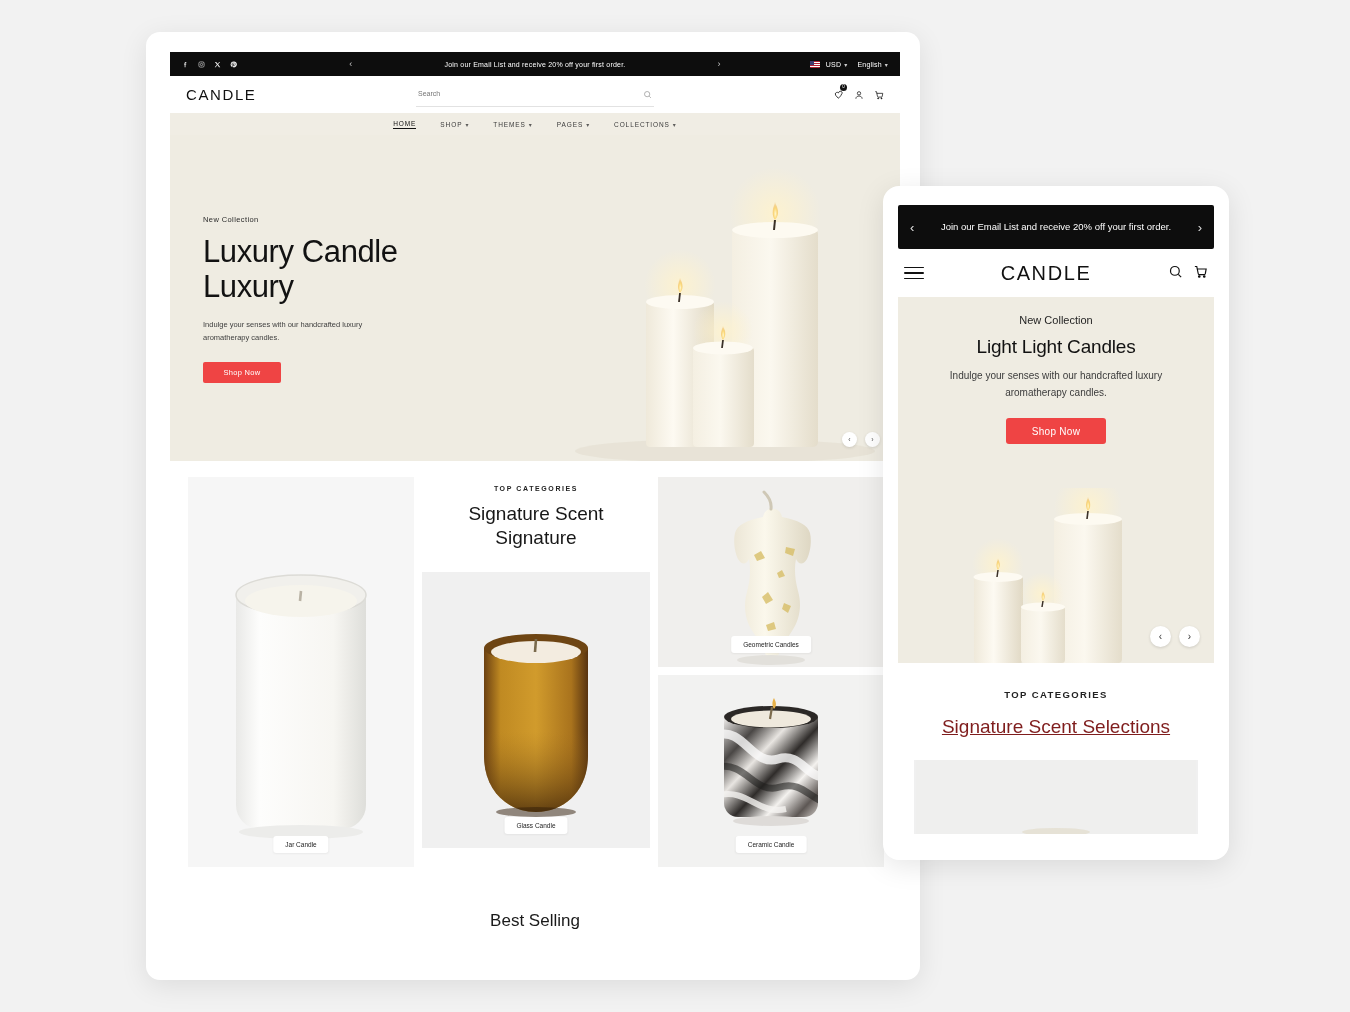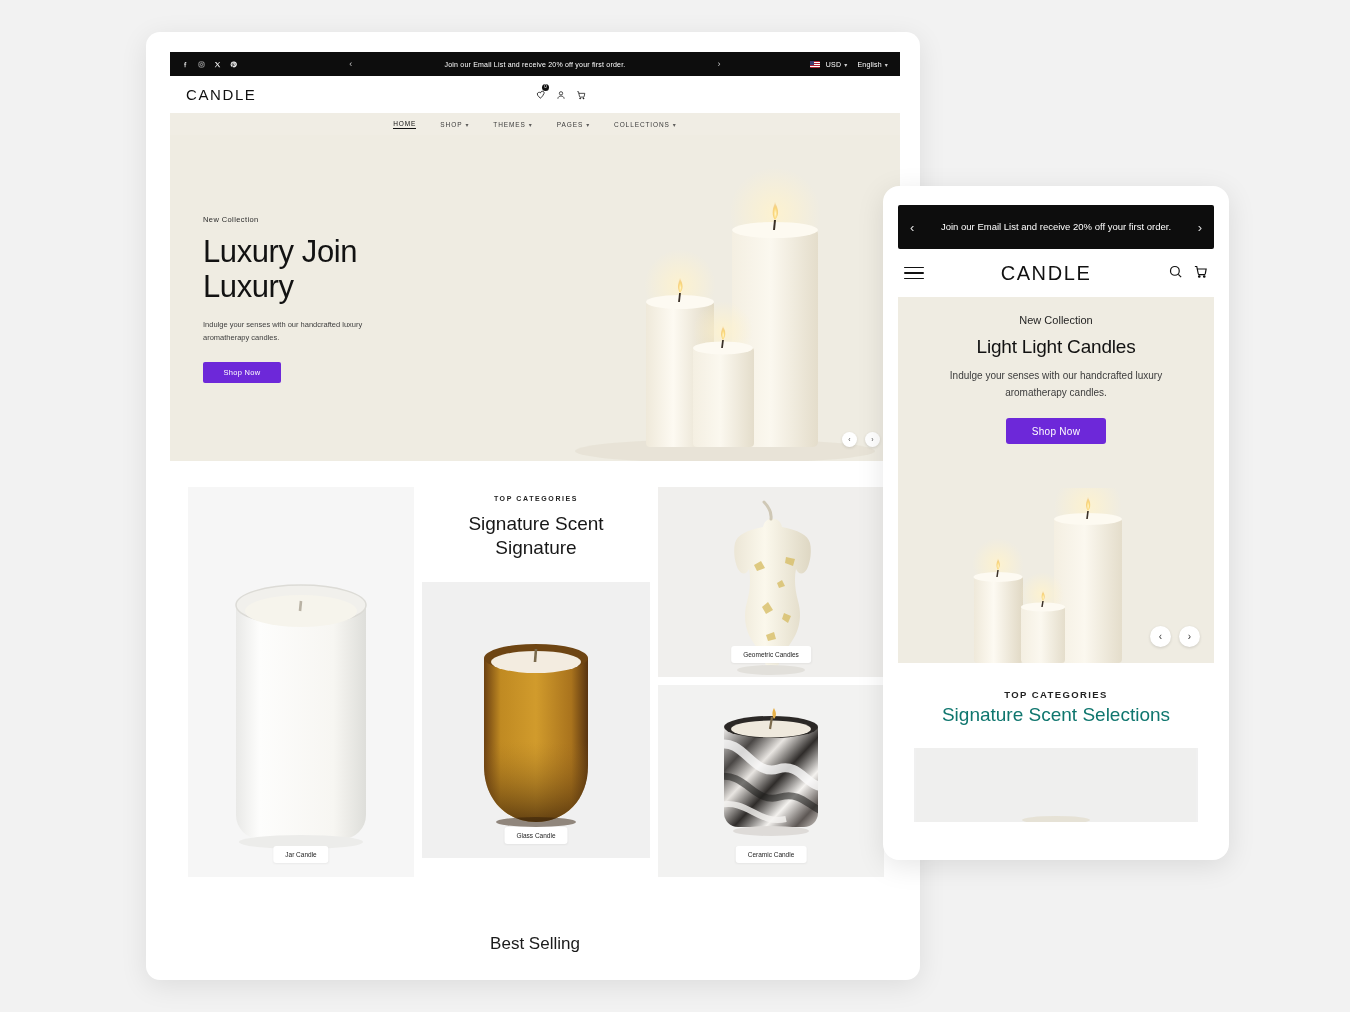--- a/index.html
+++ b/index.html
@@ -79,49 +79,49 @@
   
   .d-hero {
     position: relative; height: 326px; background: #efece2; overflow: hidden;
   }
   .d-hero-copy { position: absolute; left: 33px; top: 80px; width: 260px; }
   .eyebrow { font-size: 7.5px; letter-spacing: .4px; color: #2b2b2b; margin-bottom: 10px; }
   .d-title { font-size: 31px; line-height: 1.13; color: #121212; font-weight: 400; letter-spacing: -0.4px; }
   .d-sub { font-size: 7.5px; line-height: 1.75; color: #3e3e3e; margin-top: 14px; width: 200px; }
   .btn-dark {
     display: inline-flex; align-items: center; justify-content: center;
-    background: #6d28d9; color: #fff; border: 0; cursor: pointer;
+    background: #ef4444; color: #fff; border: 0; cursor: pointer;
     font-size: 7.5px; letter-spacing: .3px;
   }
   .d-cta { margin-top: 18px; width: 78px; height: 21px; border-radius: 2px; }
 
   .d-hero-img { position: absolute; right: 10px; bottom: 0; width: 330px; height: 300px; }
   .d-hero-arrows { position: absolute; right: 20px; bottom: 14px; display: flex; gap: 8px; }
   .carrow {
     width: 15px; height: 15px; border-radius: 50%; background: #fff;
     display: flex; align-items: center; justify-content: center;
     font-size: 7px; color: #555; cursor: pointer; box-shadow: 0 1px 3px rgba(0,0,0,.12);
   }
 
   
-  .d-cats { display: flex; gap: 8px; padding: 26px 18px 0 18px; height: 420px; }
+  .d-cats { display: flex; gap: 8px; padding: 16px 18px 0 18px; height: 420px; }
   .cat-col { display: flex; flex-direction: column; gap: 8px; }
   .cat-tile { position: relative; background: #f0f0f0; overflow: hidden; }
   .cat-tile.white { background: #f7f7f7; }
   .cat-label {
     position: absolute; left: 50%; transform: translateX(-50%); bottom: 14px;
     background: #fff; color: #1b1b1b; font-size: 6.5px; padding: 5px 12px;
     border-radius: 3px; white-space: nowrap; cursor: pointer;
     box-shadow: 0 1px 2px rgba(0,0,0,.05);
   }
   .cat-head { text-align: center; padding: 8px 6px 14px 6px; }
   .cat-eyebrow { font-size: 7px; letter-spacing: 1.6px; color: #222; font-weight: 700; }
   .cat-title { font-size: 19px; line-height: 1.25; color: #171717; margin-top: 10px; font-weight: 400; }
 
-  .d-bestselling { text-align: center; font-size: 17px; color: #1a1a1a; margin-top: 53px; }
+  .d-bestselling { text-align: center; font-size: 17px; color: #1a1a1a; margin-top: 30px; }
 
   
   .mobile-card {
     position: absolute; left: 883px; top: 186px;
     width: 346px; height: 674px;
     background: #fff; border-radius: 16px;
     box-shadow: 0 6px 28px rgba(0,0,0,0.10);
     overflow: hidden;
   }
   .m-inner { position: absolute; left: 15px; top: 19px; width: 316px; height: 640px; overflow: hidden; }
@@ -145,21 +145,21 @@
   .m-cta { display: block; margin: 17px auto 0 auto; width: 100px; height: 26px; border-radius: 3px; font-size: 10px; }
   .m-hero-img { position: absolute; left: 50%; transform: translateX(-50%); bottom: 0; width: 240px; height: 175px; }
   .m-arrows { position: absolute; right: 14px; bottom: 16px; display: flex; gap: 8px; }
   .m-carrow {
     width: 21px; height: 21px; border-radius: 50%; background: #fff;
     display: flex; align-items: center; justify-content: center; font-size: 10px;
     color: #333; cursor: pointer; box-shadow: 0 1px 3px rgba(0,0,0,.14);
   }
   .m-cats { padding: 26px 6px 0 6px; text-align: center; }
   .m-cat-eyebrow { font-size: 9.5px; letter-spacing: 1.4px; font-weight: 700; color: #222; }
-  .m-cat-title { font-size: 19px; color: #0f766e; margin-top: 4px; font-weight: 400; }
+  .m-cat-title { font-size: 19px; color: #7f1d1d; margin-top: 16px; font-weight: 400; text-decoration: underline; }
   .m-cat-tile { margin: 22px 10px 0 10px; height: 74px; background: #f0f0f0; position: relative; overflow: hidden; }
 </style>
 </head>
 <body>
 
 <div class="stage">
 
   <div class="desktop-card">
     <div class="d-inner">
 
@@ -201,20 +201,31 @@
           </span>
           <span class="sel">
             <span>English</span>
             <span class="chev">▾</span>
           </span>
         </div>
       </div>
 
       <div class="d-header">
         <div class="d-logo">CANDLE</div>
+        <div class="d-search">
+          <div class="d-search-box">
+            <input placeholder="Search" style="">
+            <span>
+              <svg width="9" height="9" viewBox="0 0 24 24" fill="none" stroke="#999" stroke-width="2">
+                  <circle cx="11" cy="11" r="7"></circle>
+                  <line x1="16.5" y1="16.5" x2="21" y2="21"></line>
+                </svg>
+            </span>
+          </div>
+        </div>
         <div class="d-icons">
           <span class="ic">
             <svg width="11" height="11" viewBox="0 0 24 24" fill="none" stroke="#111" stroke-width="1.8">
                 <path d="M12 20s-7-4.6-7-9.3A4.2 4.2 0 0112 8.4a4.2 4.2 0 017-2.3c1.3 1.3 1.3 3.4 0 4.6C17.4 15.4 12 20 12 20z"></path>
               </svg>
             <span class="badge">0</span>
           </span>
           <span class="ic">
             <svg width="10" height="10" viewBox="0 0 24 24" fill="none" stroke="#111" stroke-width="1.8">
                 <circle cx="12" cy="8" r="4"></circle>
@@ -250,21 +261,21 @@
         <span class="navitem">
           <span>COLLECTIONS</span>
           <span class="chev">▾</span>
         </span>
       </div>
 
       <div class="d-hero">
         <div class="d-hero-copy">
           <div class="eyebrow">New Collection</div>
           <div class="d-title">
-            <div>Luxury Join</div>
+            <div>Luxury Candle</div>
             <div>Luxury</div>
           </div>
           <div class="d-sub">Indulge your senses with our handcrafted luxury aromatherapy candles.</div>
           <button class="btn-dark d-cta">Shop Now</button>
         </div>
 
         <svg class="d-hero-img" viewBox="0 0 330 300">
           <defs>
             <linearGradient id="wax1" x1="0" y1="0" x2="1" y2="0">
               <stop offset="0" stop-color="#f4efe2"></stop>

